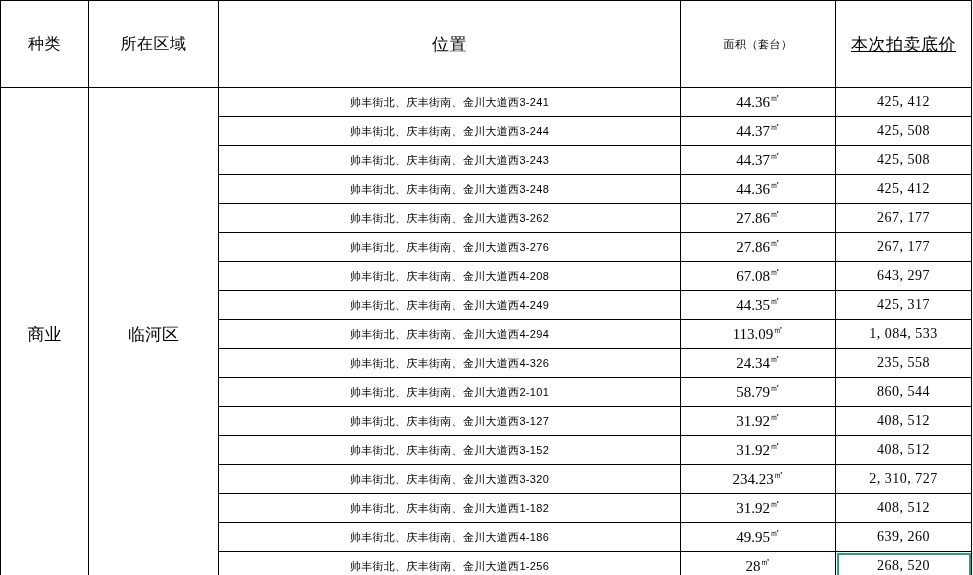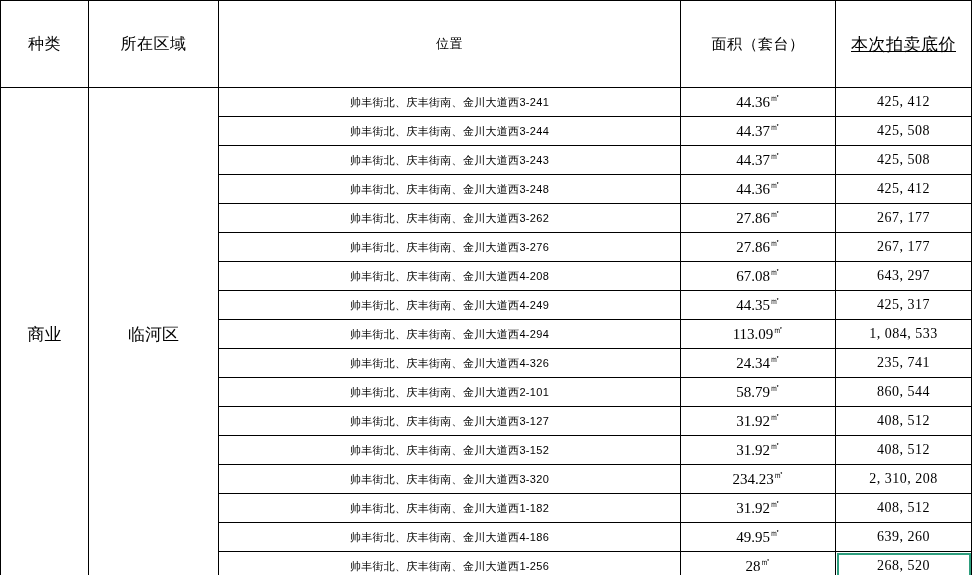--- a/index.html
+++ b/index.html
@@ -38,24 +38,24 @@
   thead td {
     height: 86px;
     font-size: 17px;
     letter-spacing: 0.5px;
   }
   thead td.head-type,
   thead td.head-region {
     font-size: 16px;
   }
   thead td.head-location {
-    font-size: 13px;
+    font-size: 17px;
   }
   thead td.head-area {
-    font-size: 15px;
+    font-size: 11px;
   }
   thead td.head-price {
     font-size: 17px;
     text-decoration: underline;
   }
 
   tbody td {
     height: 28px;
     font-size: 15px;
   }
@@ -152,41 +152,41 @@
         <td class="cell-price">425, 317</td>
       </tr>
       <tr>
         <td class="cell-location">帅丰街北、庆丰街南、金川大道西4-294</td>
         <td class="cell-area"><span>113.09</span><span class="unit">㎡</span></td>
         <td class="cell-price">1, 084, 533</td>
       </tr>
       <tr>
         <td class="cell-location">帅丰街北、庆丰街南、金川大道西4-326</td>
         <td class="cell-area"><span>24.34</span><span class="unit">㎡</span></td>
-        <td class="cell-price">235, 741</td>
+        <td class="cell-price">235, 558</td>
       </tr>
       <tr>
         <td class="cell-location">帅丰街北、庆丰街南、金川大道西2-101</td>
         <td class="cell-area"><span>58.79</span><span class="unit">㎡</span></td>
         <td class="cell-price">860, 544</td>
       </tr>
       <tr>
         <td class="cell-location">帅丰街北、庆丰街南、金川大道西3-127</td>
         <td class="cell-area"><span>31.92</span><span class="unit">㎡</span></td>
         <td class="cell-price">408, 512</td>
       </tr>
       <tr>
         <td class="cell-location">帅丰街北、庆丰街南、金川大道西3-152</td>
         <td class="cell-area"><span>31.92</span><span class="unit">㎡</span></td>
         <td class="cell-price">408, 512</td>
       </tr>
       <tr>
         <td class="cell-location">帅丰街北、庆丰街南、金川大道西3-320</td>
         <td class="cell-area"><span>234.23</span><span class="unit">㎡</span></td>
-        <td class="cell-price">2, 310, 208</td>
+        <td class="cell-price">2, 310, 727</td>
       </tr>
       <tr>
         <td class="cell-location">帅丰街北、庆丰街南、金川大道西1-182</td>
         <td class="cell-area"><span>31.92</span><span class="unit">㎡</span></td>
         <td class="cell-price">408, 512</td>
       </tr>
       <tr>
         <td class="cell-location">帅丰街北、庆丰街南、金川大道西4-186</td>
         <td class="cell-area"><span>49.95</span><span class="unit">㎡</span></td>
         <td class="cell-price">639, 260</td>

